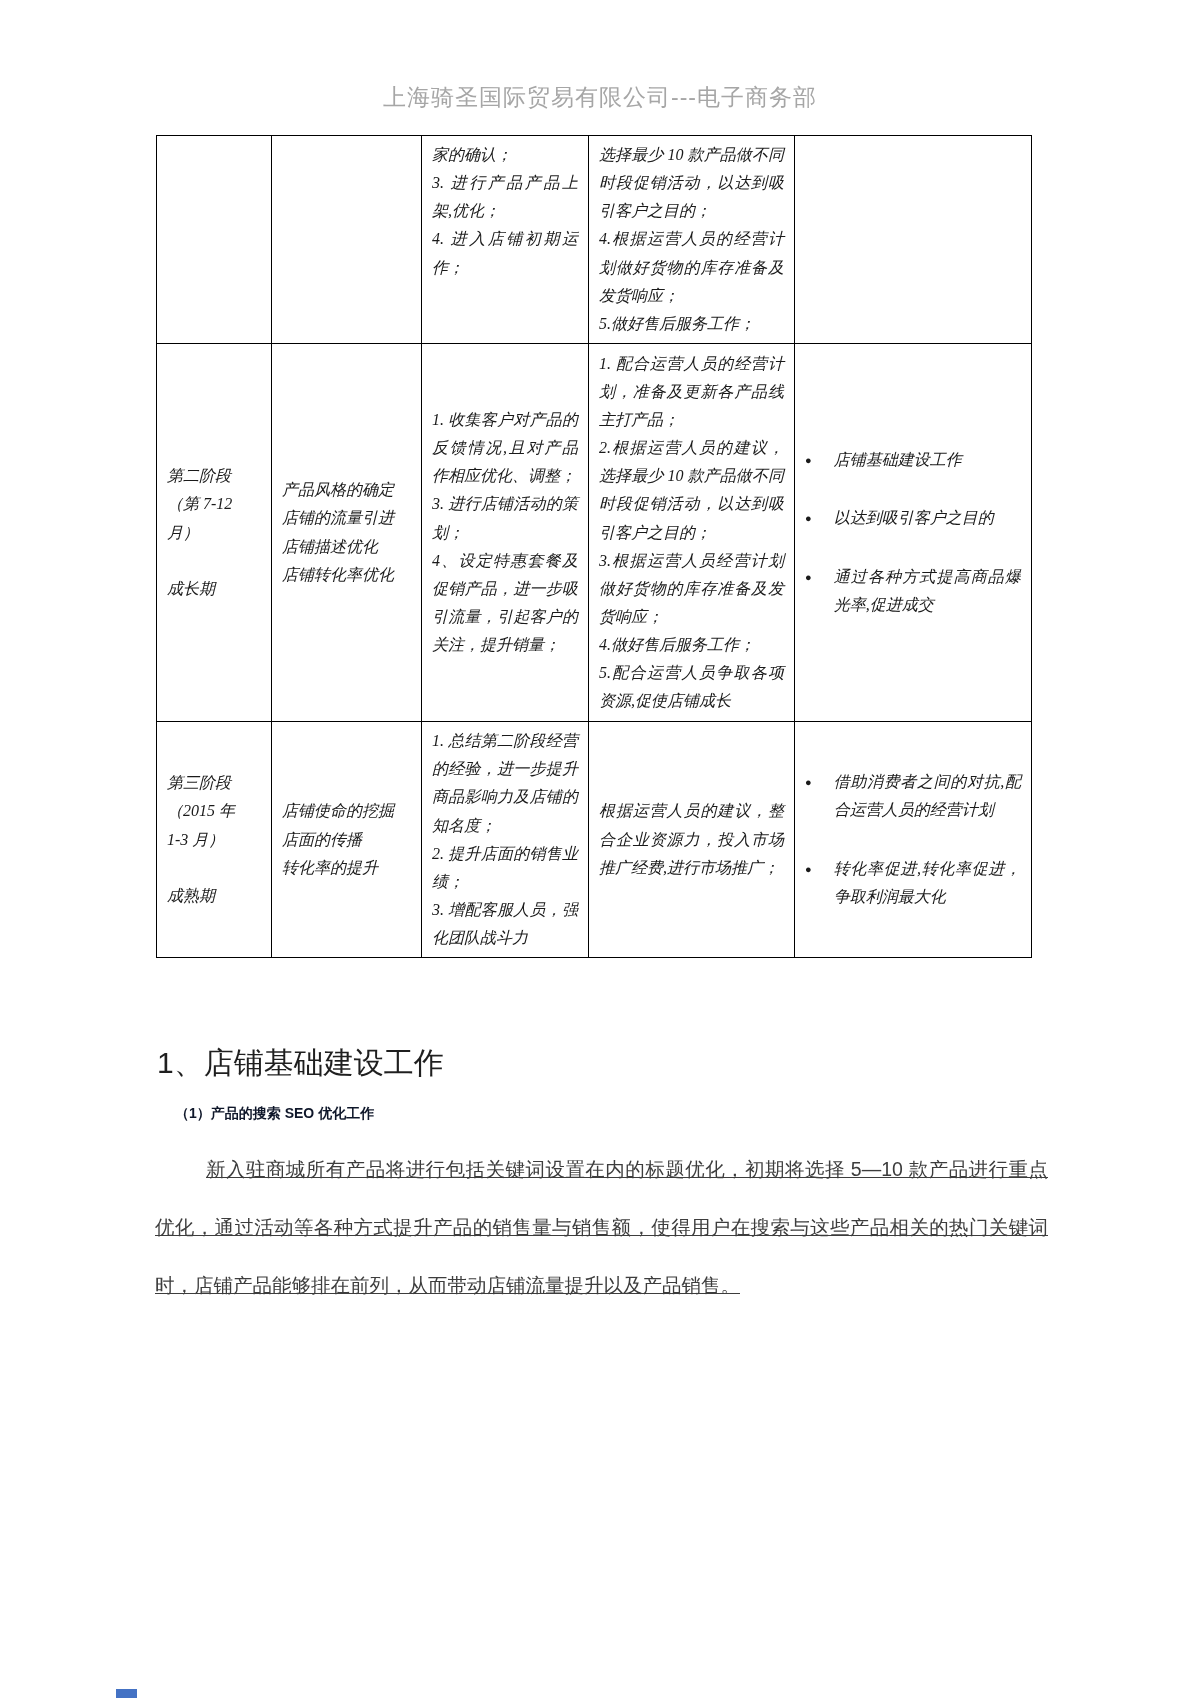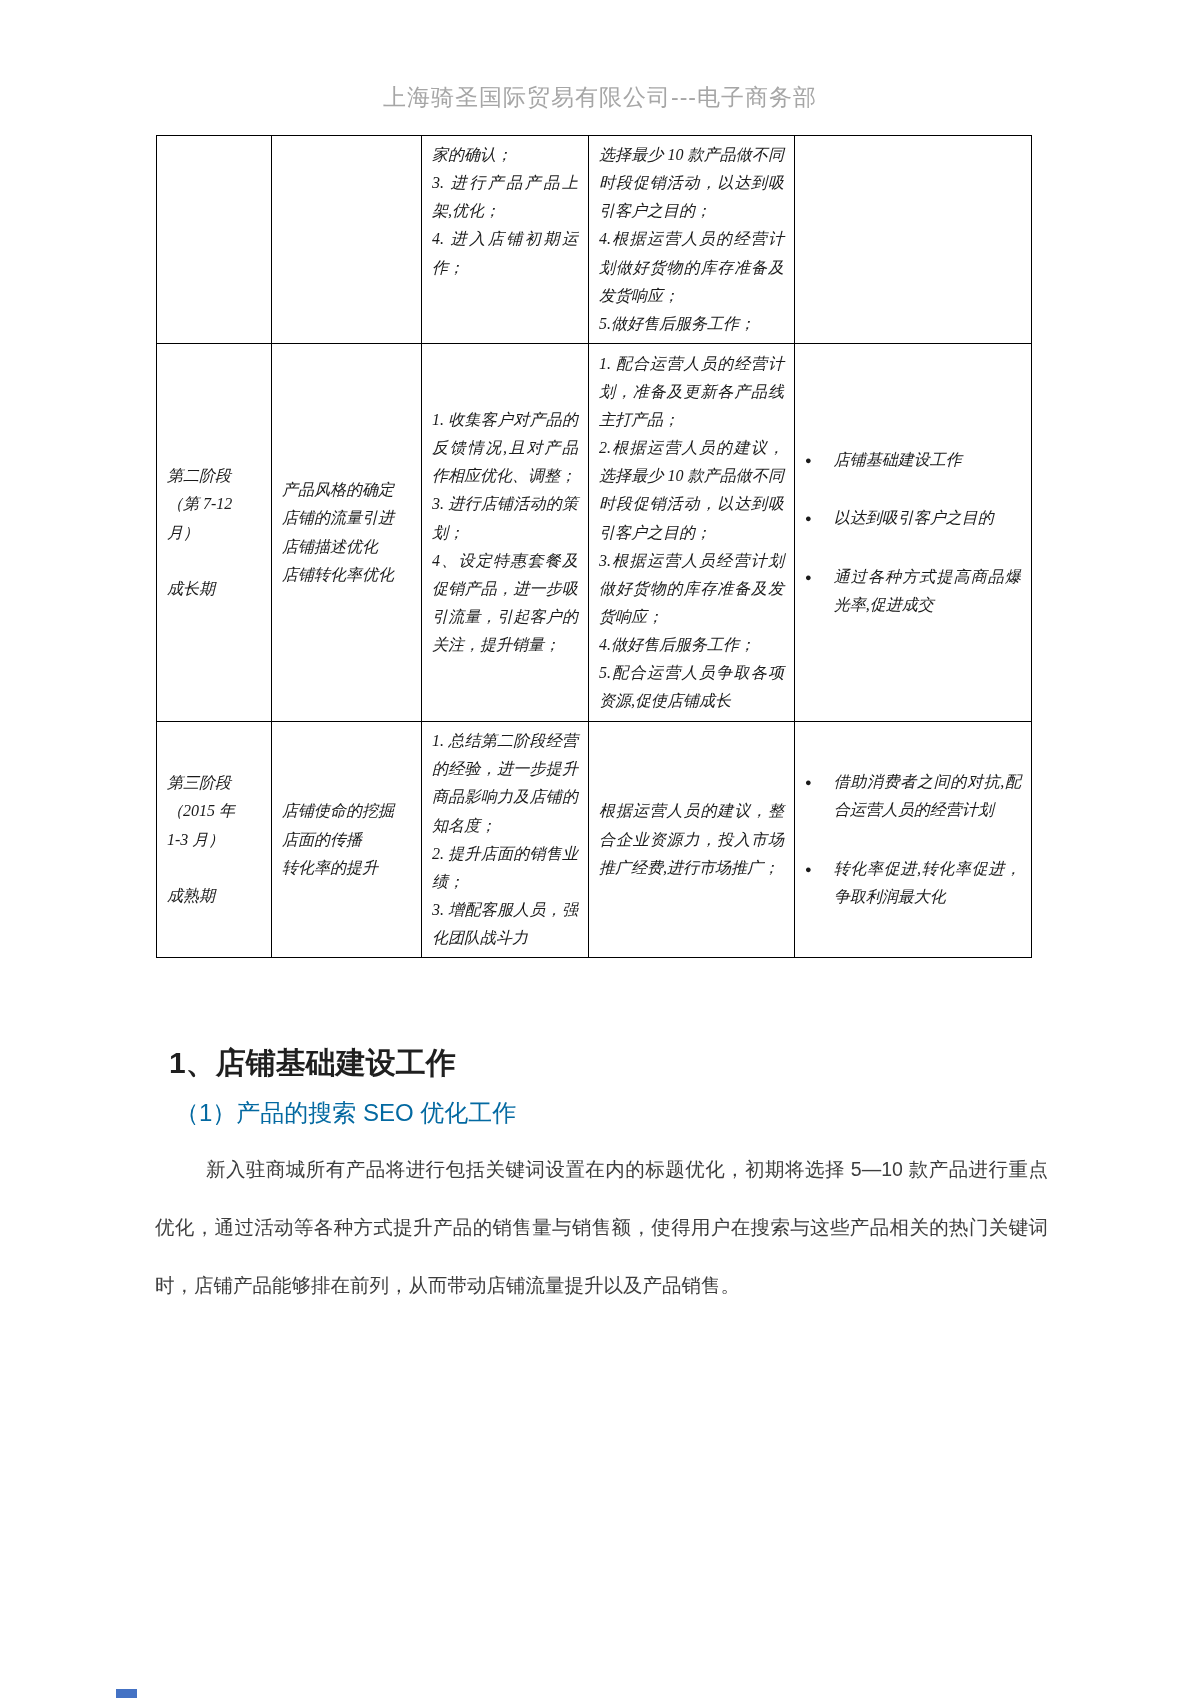--- a/index.html
+++ b/index.html
@@ -42,43 +42,43 @@
   td.col-goals { padding-left: 16px; padding-right: 12px; }
   .bullet { display: flex; gap: 22px; white-space: normal; margin: 1px 0; }
   .bullet .dot { font-size: 11px; line-height: 28px; flex: 0 0 auto; }
   .bullet .btext { flex: 1; text-align: justify; }
   .content {
     position: absolute; left: 155px; top: 1042px; width: 893px;
     font-family: "Liberation Sans", "DejaVu Sans", sans-serif;
     color: #3d3d3d;
   }
   .content h1 {
-    margin: 0 0 0 14px;
+    margin: 0 0 0 2px;
     font-size: 30px;
     line-height: 42px;
-    font-weight: bold;
+    font-weight: normal;
     color: #1f1f1f;
   }
   .para {
     margin: 0;
     font-size: 19.5px;
     line-height: 58px;
     text-align: justify;
     text-indent: 51px;
     color: #3d3d3d;
   }
   .para-1 { margin-top: 22px; }
   .sub-heading {
     margin: 14px 0 0 20px;
-    font-size: 24px;
+    font-size: 14px;
     line-height: 30px;
-    font-weight: normal;
-    color: #0369a1;
+    font-weight: bold;
+    color: #0f172a;
   }
-  .para-2 { margin-top: 12px; }
+  .para-2 { margin-top: 12px; text-decoration: underline; }
   .bottom-shape {
     position: absolute; left: 116px; bottom: 0;
     width: 21px; height: 9px;
     background: #4472c4;
   }
 </style>
 </head>
 <body>
 
 <div class="doc-header">上海骑圣国际贸易有限公司---电子商务部</div>

